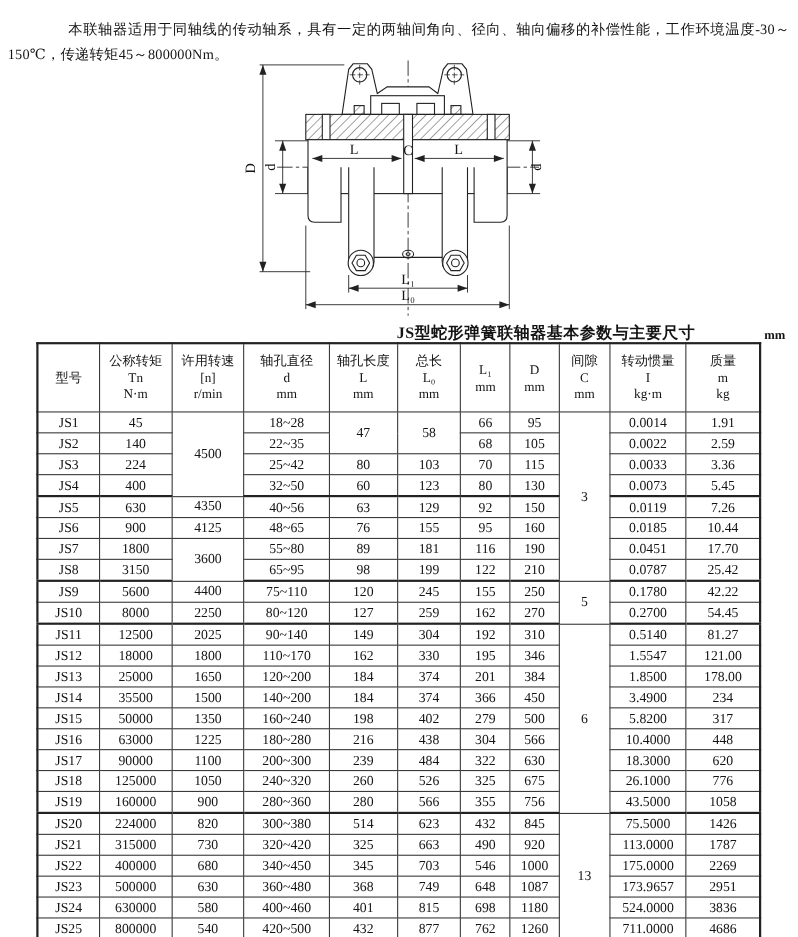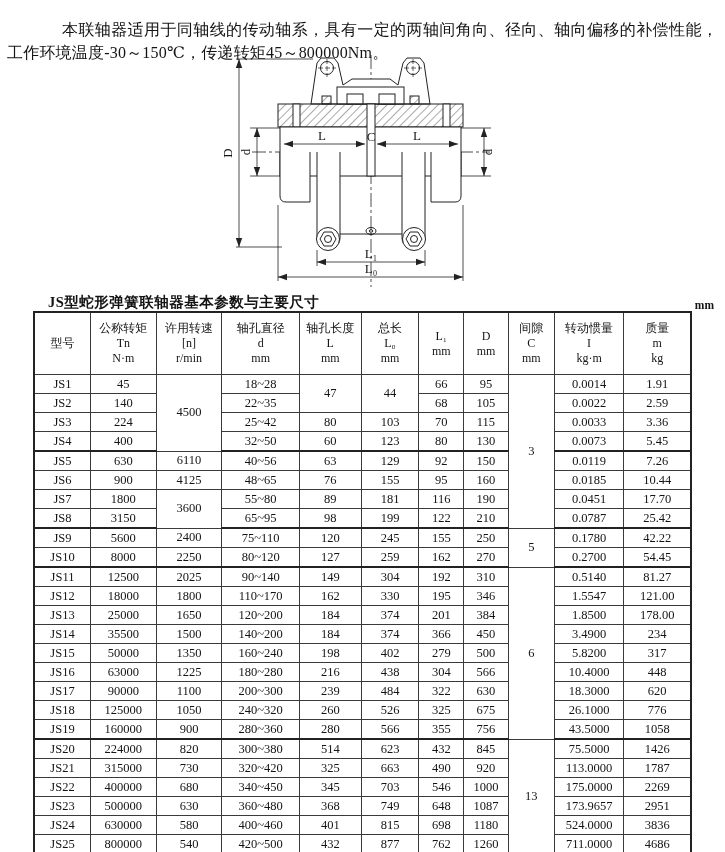--- a/index.html
+++ b/index.html
@@ -3,27 +3,27 @@
 <meta charset="utf-8">
 <style>
   html,body{margin:0;padding:0}
   body{
     width:725px;height:852px;position:relative;overflow:hidden;
     background:#fff;color:#141414;
     font-family:"Liberation Serif","DejaVu Serif",serif;
   }
   .intro{
     position:absolute;top:3px;left:7px;width:711px;
-    font-size:16px;line-height:22.5px;text-align:justify;
+    font-size:13px;line-height:22.5px;text-align:justify;
     text-indent:55px;letter-spacing:.2px;
   }
   svg.drawing{position:absolute;left:0;top:50px}
   .tbl-title{
-    position:absolute;top:293px;left:0;width:632px;text-align:left;
-    font-size:14.5px;font-weight:bold;letter-spacing:.5px;padding-left:48px;
+    position:absolute;top:293px;left:0;width:632px;text-align:right;
+    font-size:14.5px;font-weight:bold;letter-spacing:.5px;
   }
   .unit-note{position:absolute;top:299px;right:11px;font-size:11.5px;font-weight:bold}
   table.spec{
     position:absolute;top:311px;left:33px;width:659px;
     border-collapse:collapse;table-layout:fixed;
     border:2px solid #222;
   }
   .spec th,.spec td{
     border:1px solid #3a3a3a;text-align:center;vertical-align:middle;
     padding:0;overflow:hidden;white-space:nowrap;
@@ -168,21 +168,21 @@
         <th>质量<br>m<br>kg</th>
       </tr>
   </thead>
   <tbody id="tbody">
       <tr>
         <td>JS1</td>
         <td>45</td>
         <td rowspan="4">4500</td>
         <td>18~28</td>
         <td rowspan="2">47</td>
-        <td rowspan="2">44</td>
+        <td rowspan="2">58</td>
         <td>66</td>
         <td>95</td>
         <td rowspan="8">3</td>
         <td>0.0014</td>
         <td>1.91</td>
       </tr>
       <tr>
         <td>JS2</td>
         <td>140</td>
         <td>22~35</td>
@@ -209,21 +209,21 @@
         <td>60</td>
         <td>123</td>
         <td>80</td>
         <td>130</td>
         <td>0.0073</td>
         <td>5.45</td>
       </tr>
       <tr>
         <td>JS5</td>
         <td>630</td>
-        <td>6110</td>
+        <td>4350</td>
         <td>40~56</td>
         <td>63</td>
         <td>129</td>
         <td>92</td>
         <td>150</td>
         <td>0.0119</td>
         <td>7.26</td>
       </tr>
       <tr>
         <td>JS6</td>
@@ -256,21 +256,21 @@
         <td>98</td>
         <td>199</td>
         <td>122</td>
         <td>210</td>
         <td>0.0787</td>
         <td>25.42</td>
       </tr>
       <tr>
         <td>JS9</td>
         <td>5600</td>
-        <td>2400</td>
+        <td>4400</td>
         <td>75~110</td>
         <td>120</td>
         <td>245</td>
         <td>155</td>
         <td>250</td>
         <td rowspan="2">5</td>
         <td>0.1780</td>
         <td>42.22</td>
       </tr>
       <tr class="gb">

